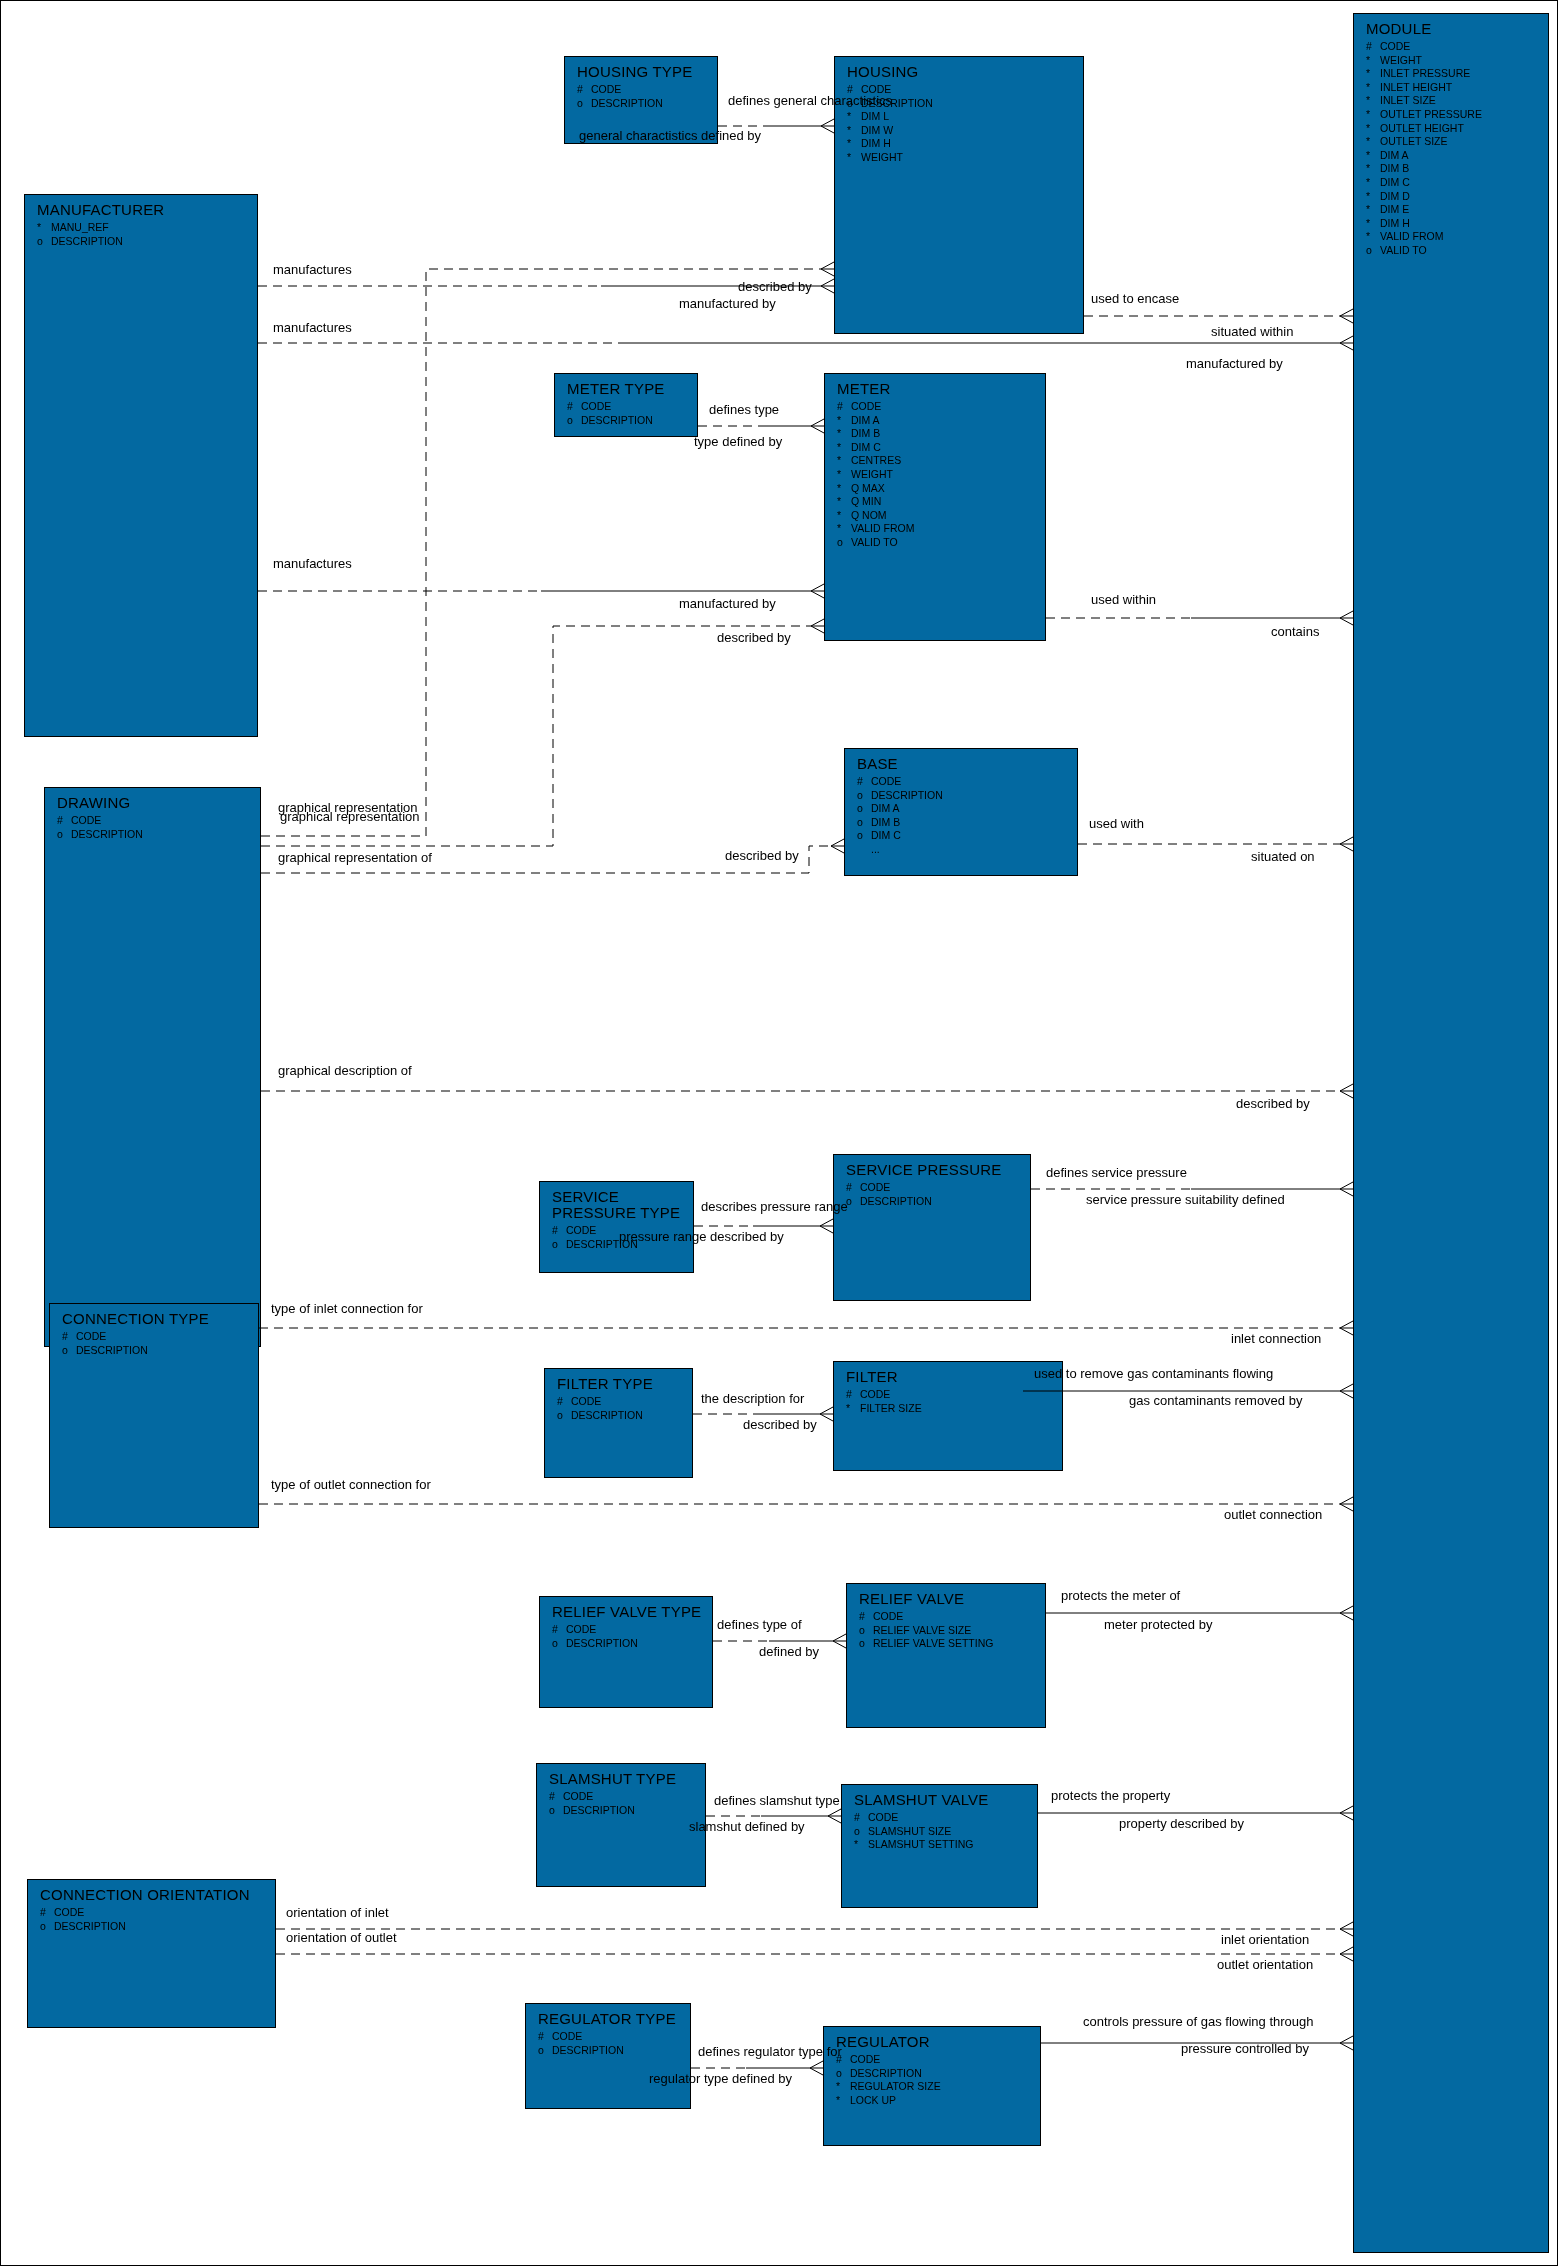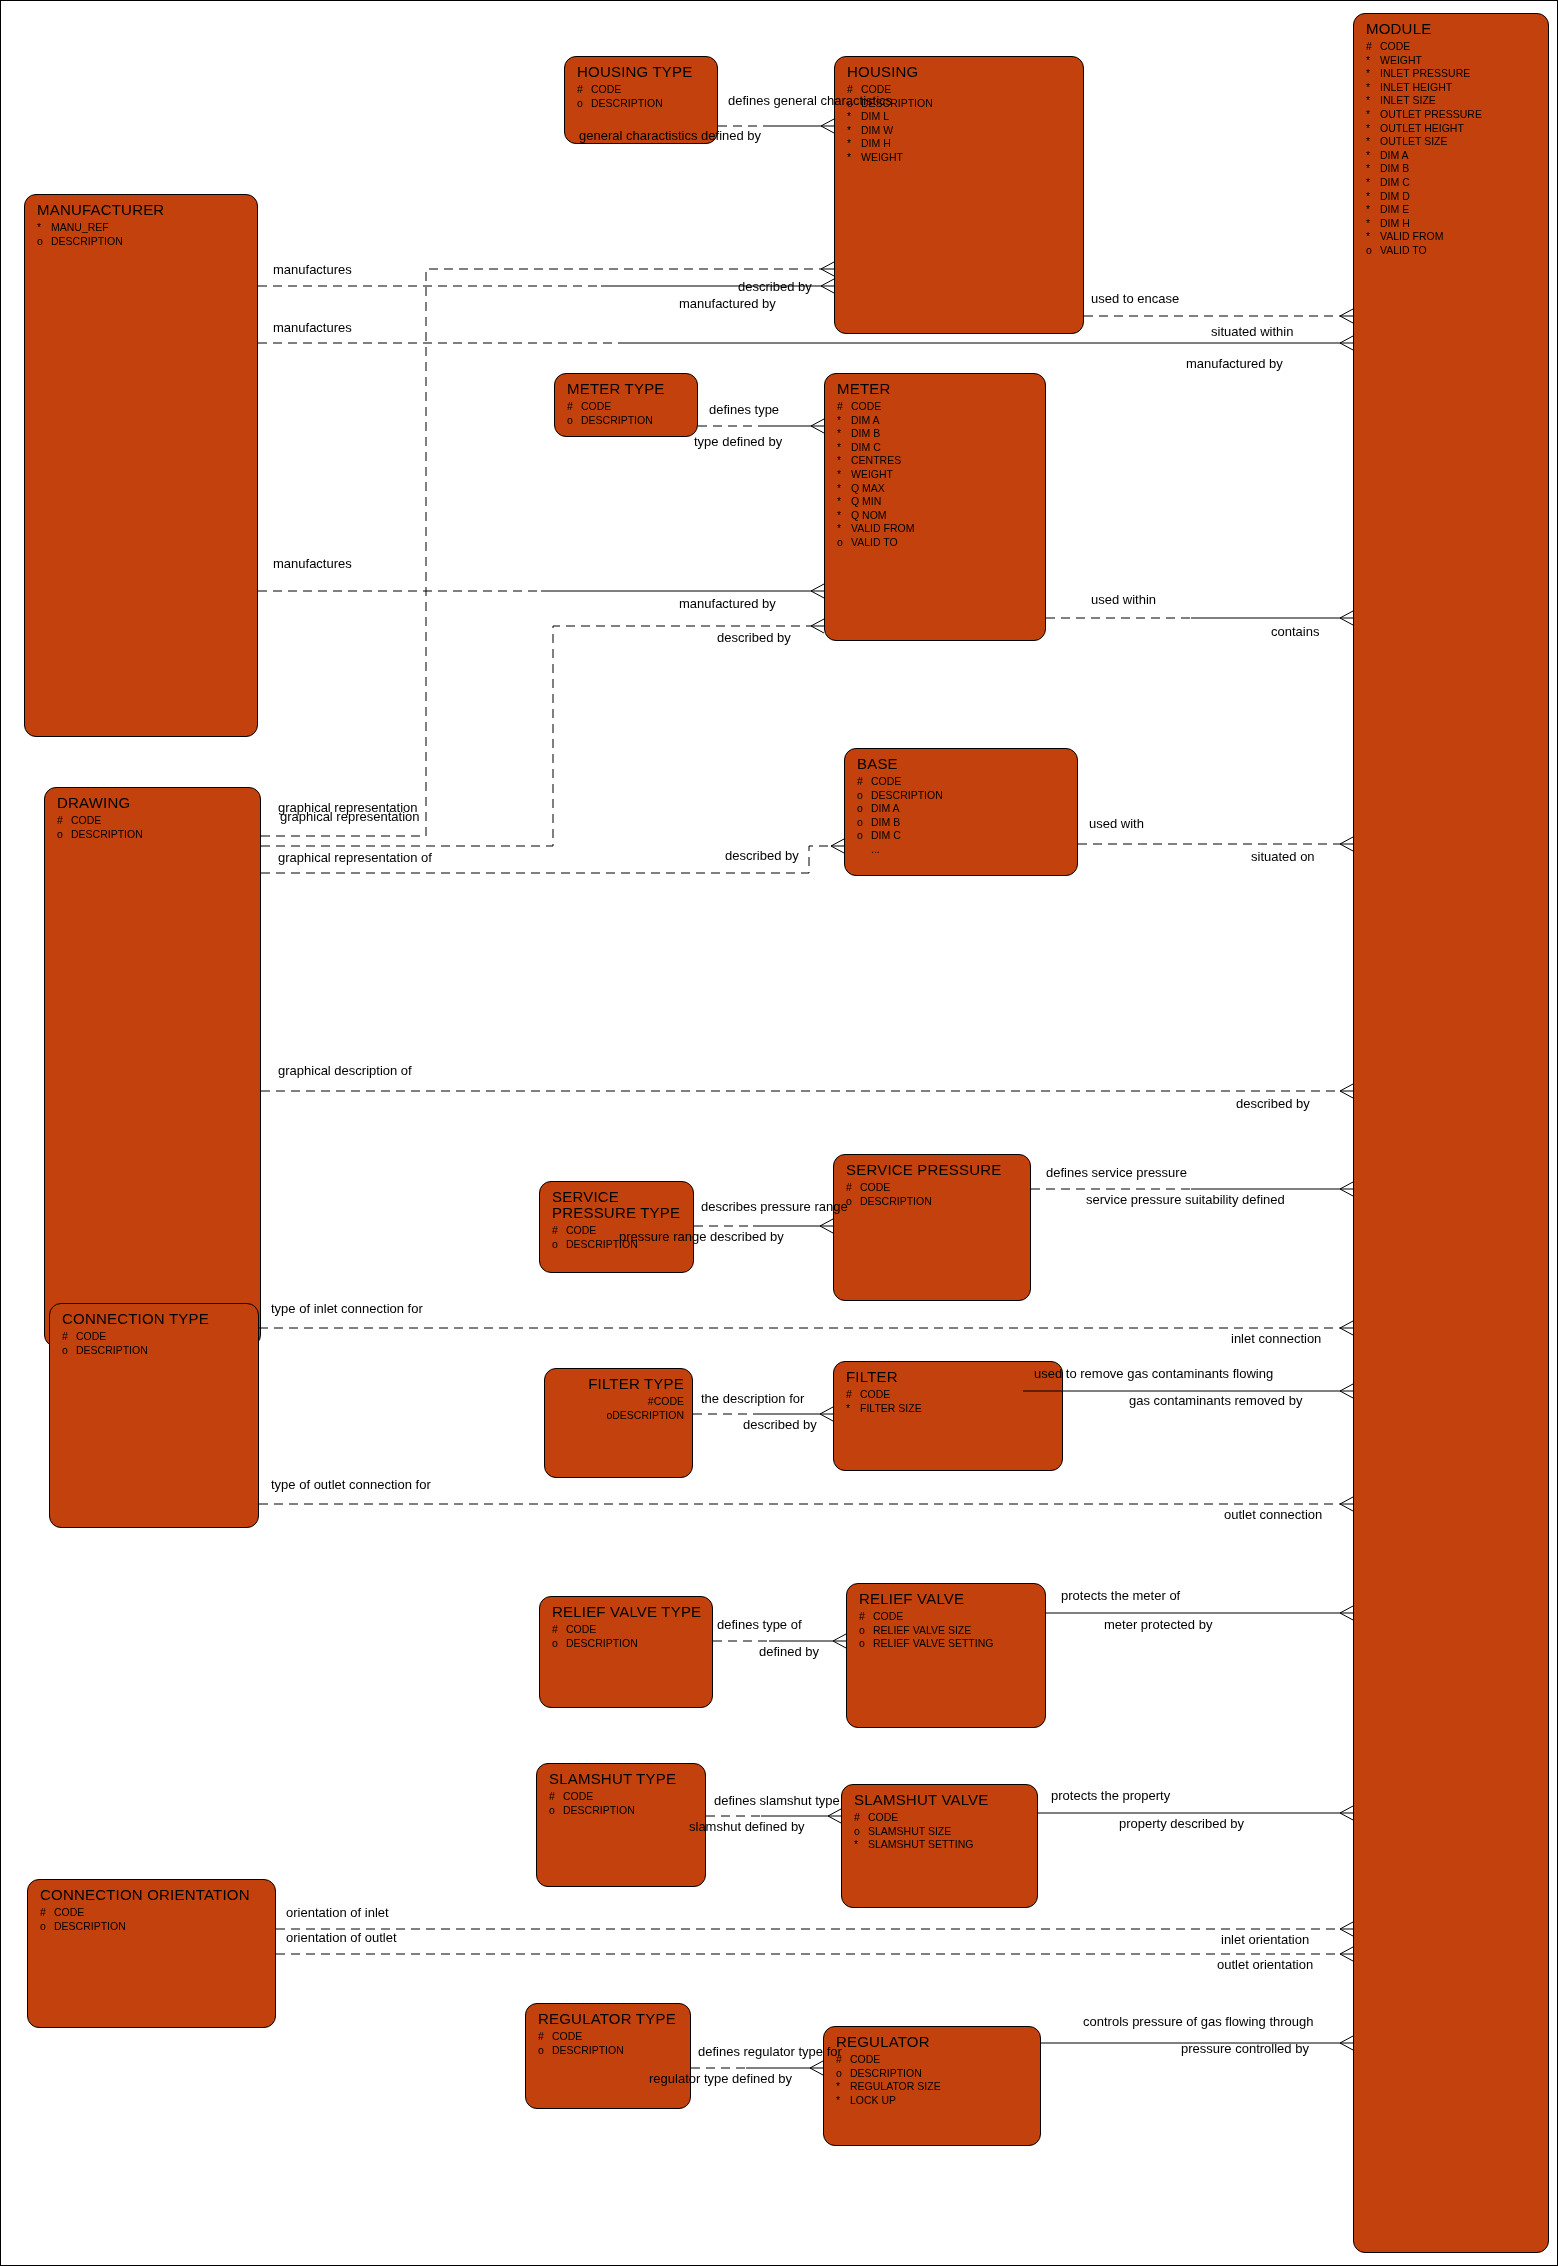--- a/index.html
+++ b/index.html
@@ -1,17 +1,17 @@
 <!DOCTYPE html>
 <html><head>
 <meta charset="utf-8">
 <style>
   html,body{margin:0;padding:0;background:#ffffff;font-family:"Liberation Sans",sans-serif;color:#000;}
   #canvas{position:relative;width:1558px;height:2266px;background:#ffffff;border:1px solid #000;box-sizing:border-box;overflow:hidden;}
-  .entity{position:absolute;background:#c2410c;border:1px solid #000;border-radius:12px;box-sizing:border-box;padding:7px 8px 0 12px;z-index:1;}
+  .entity{position:absolute;background:#0369a1;border:1px solid #000;border-radius:0;box-sizing:border-box;padding:7px 8px 0 12px;z-index:1;}
   .etitle{font-size:15px;letter-spacing:0.2px;margin-bottom:3px;line-height:16px;}
   .attr{font-size:10.5px;line-height:13.6px;white-space:nowrap;}
   .pfx{display:inline-block;width:14px;}
   #wires{position:absolute;left:0;top:0;z-index:2;pointer-events:none;}
   .rlabel{position:absolute;font-size:13px;line-height:14px;white-space:nowrap;z-index:3;}
 </style>
 </head>
 <body>
 
 <div id="canvas">
@@ -94,21 +94,21 @@
     <div class="entity" style="left: 832px; top: 1153px; width: 198px; height: 147px;">
       <div class="etitle">SERVICE PRESSURE</div>
       <div class="attr"><span class="pfx">#</span><span>CODE</span></div>
       <div class="attr"><span class="pfx">o</span><span>DESCRIPTION</span></div>
     </div>
     <div class="entity" style="left: 48px; top: 1302px; width: 210px; height: 225px;">
       <div class="etitle">CONNECTION TYPE</div>
       <div class="attr"><span class="pfx">#</span><span>CODE</span></div>
       <div class="attr"><span class="pfx">o</span><span>DESCRIPTION</span></div>
     </div>
-    <div class="entity" style="left: 543px; top: 1367px; width: 149px; height: 110px; text-align: right;">
+    <div class="entity" style="left: 543px; top: 1367px; width: 149px; height: 110px;">
       <div class="etitle">FILTER TYPE</div>
       <div class="attr"><span class="pfx">#</span><span>CODE</span></div>
       <div class="attr"><span class="pfx">o</span><span>DESCRIPTION</span></div>
     </div>
     <div class="entity" style="left: 832px; top: 1360px; width: 230px; height: 110px;">
       <div class="etitle">FILTER</div>
       <div class="attr"><span class="pfx">#</span><span>CODE</span></div>
       <div class="attr"><span class="pfx">*</span><span>FILTER SIZE</span></div>
     </div>
     <div class="entity" style="left: 538px; top: 1595px; width: 174px; height: 112px;">

